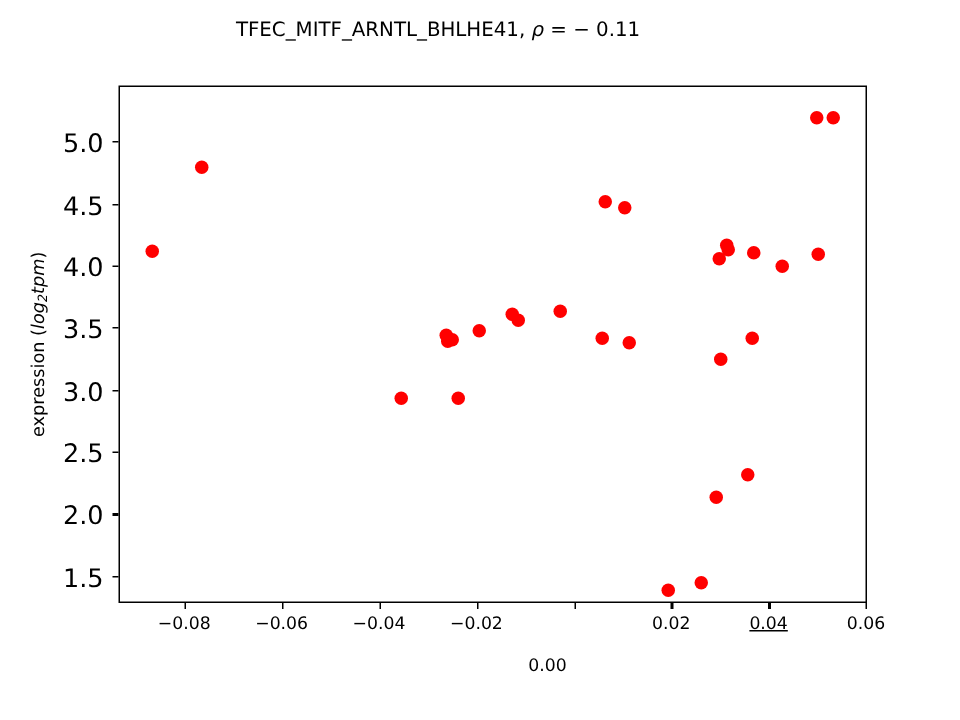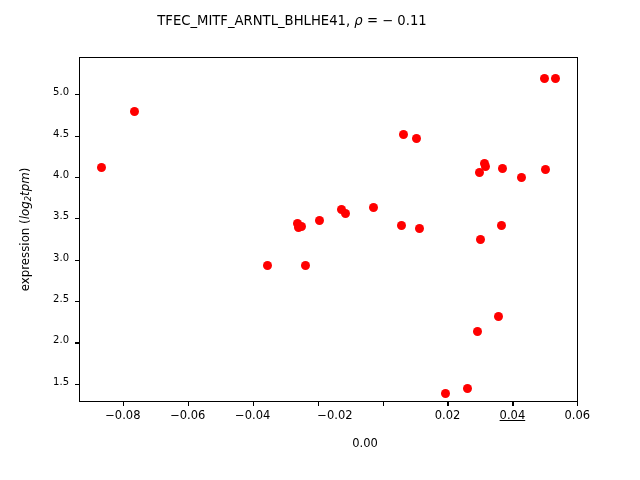--- a/index.html
+++ b/index.html
@@ -85,21 +85,21 @@
     width: 4px;
     height: 1.1px;
     background: #000000;
   }
   .yticklabel {
     position: absolute;
     left: -1px;
     width: 70px;
     margin-top: -8px;
     text-align: right;
-    font-size: 10px;
+    font-size: 17px;
     color: #000000;
   }
   #xlabel {
     position: absolute;
     left: 79px;
     top: 452px;
     width: 499px;
     text-align: center;
     font-size: 11.8px;
     color: #000000;
@@ -168,21 +168,21 @@
   </div>
 
   <div id="ticks-layer">
       <div class="xtick" style="left: 122.829px;"></div>
       <div class="xticklabel" style="left: 122.829px;">−0.08</div>
       <div class="xtick" style="left: 187.761px;"></div>
       <div class="xticklabel" style="left: 187.761px;">−0.06</div>
       <div class="xtick" style="left: 252.692px;"></div>
       <div class="xticklabel" style="left: 252.692px;">−0.04</div>
       <div class="xtick" style="left: 317.624px;"></div>
-      <div class="xticklabel" style="left: 317.624px; text-align: right;">−0.02</div>
+      <div class="xticklabel" style="left: 317.624px;">−0.02</div>
       <div class="xtick" style="left: 382.556px;"></div>
       <div class="xticklabel" style="left: 365px; margin-top: 28px;">0.00</div>
       <div class="xtick" style="left: 447.487px;"></div>
       <div class="xticklabel" style="left: 447.487px;">0.02</div>
       <div class="xtick" style="left: 512.419px;"></div>
       <div class="xticklabel" style="left: 512.419px; text-decoration: underline;">0.04</div>
       <div class="xtick" style="left: 577.351px;"></div>
       <div class="xticklabel" style="left: 577.351px;">0.06</div>
       <div class="ytick" style="top: 383.799px;"></div>
       <div class="yticklabel" style="top: 383.799px;">1.5</div>

